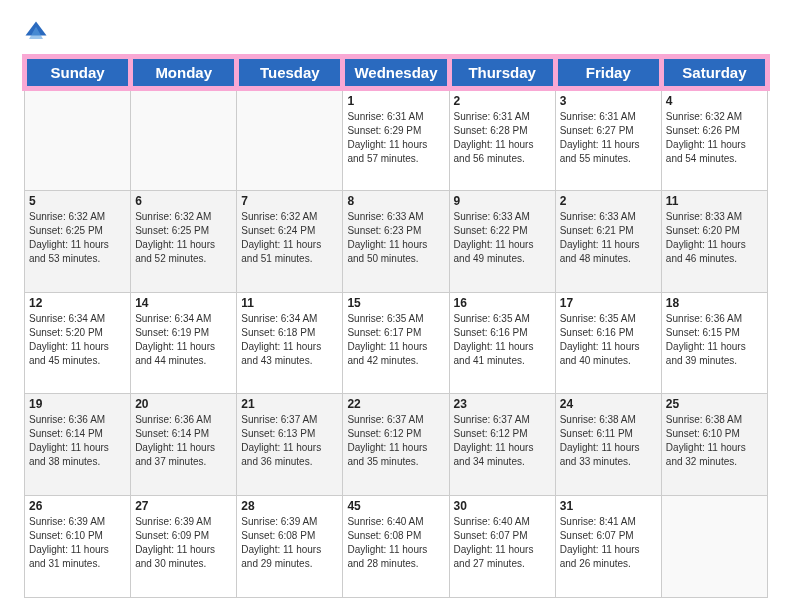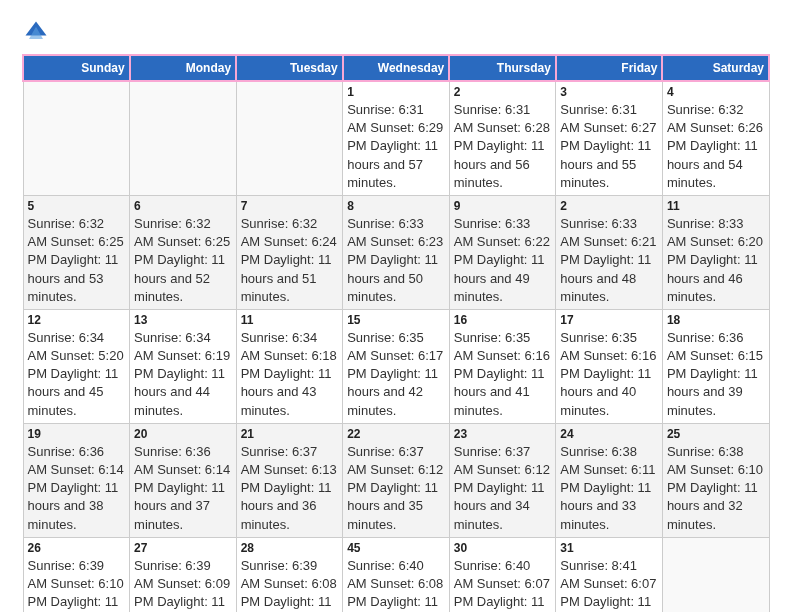--- a/index.html
+++ b/index.html
@@ -64,25 +64,25 @@
     .calendar {
       flex: 1;
       border: 1px solid #ccc;
       border-collapse: collapse;
       width: 100%;
       table-layout: fixed;
     }
     .calendar th {
       background: #2a6abf;
       color: #fff;
-      font-size: 12px;
+      font-size: 15px;
       font-weight: 600;
       padding: 5px 4px;
-      border: 2px solid #f9a8d4;
-      text-align: right;
+      border: 5px solid #f9a8d4;
+      text-align: center;
     }
     .calendar td {
       border: 1px solid #ccc;
       vertical-align: top;
       padding: 3px 4px;
       font-size: 9.5px;
       color: #333;
       background: #fff;
       height: 88px;
     }
@@ -90,21 +90,21 @@
       background: #f9f9f9;
     }
     .day-number {
       font-size: 12px;
       font-weight: bold;
       color: #222;
       display: block;
       margin-bottom: 2px;
     }
     .day-info {
-      font-size: 13px;
+      font-size: 10px;
       color: #333;
       line-height: 1.4;
     }
     .row-alt td {
       background: #f3f3f3;
     }
   </style>
 </head>
 <body>
 
@@ -225,21 +225,21 @@
         </tr>
         <tr>
           <td>
             <span class="day-number">12</span>
             <div class="day-info">Sunrise: 6:34 AM
 Sunset: 5:20 PM
 Daylight: 11 hours
 and 45 minutes.</div>
           </td>
           <td>
-            <span class="day-number">13</span>
+            <span class="day-number">14</span>
             <div class="day-info">Sunrise: 6:34 AM
 Sunset: 6:19 PM
 Daylight: 11 hours
 and 44 minutes.</div>
           </td>
           <td>
             <span class="day-number">11</span>
             <div class="day-info">Sunrise: 6:34 AM
 Sunset: 6:18 PM
 Daylight: 11 hours

